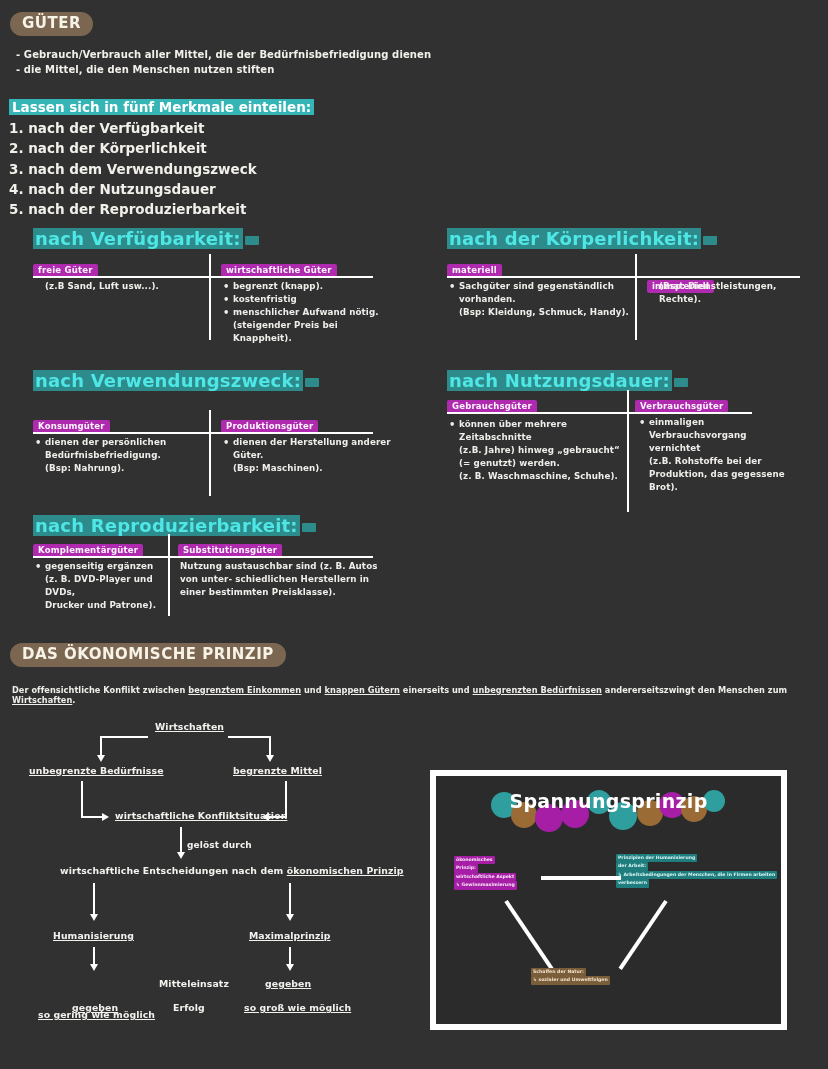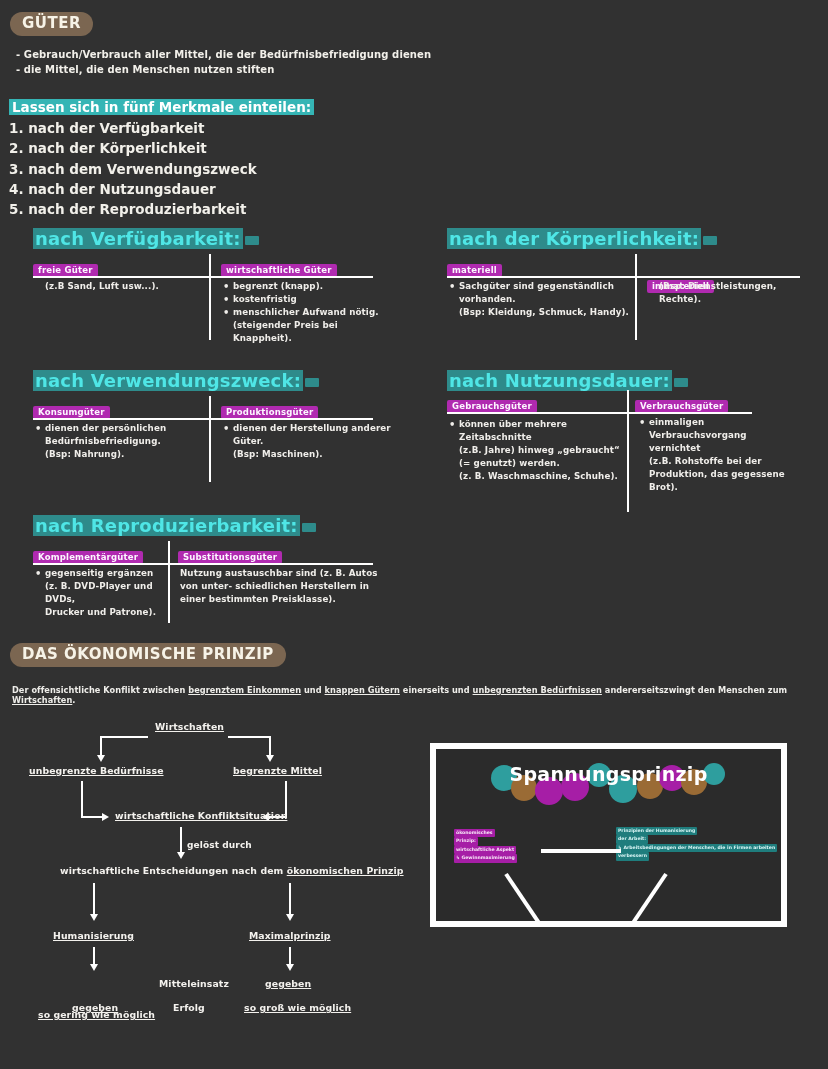--- a/index.html
+++ b/index.html
@@ -245,21 +245,21 @@
       <div class="cell" style="position:absolute;left:202px;top:22px;width:165px;">
         <span class="cont">(Bsp: Dienstleistungen, Rechte).</span>
       </div>
     </div>
   </div>
 
   <div style="position:absolute;left:33px;top:370px;width:345px;">
     <div class="cat-title">
       <span class="hl">nach Verwendungszweck:</span><span class="tail"></span>
     </div>
-    <div class="tbl" style="margin-top:9px;height:82px;">
+    <div class="tbl" style="margin-top:23px;height:82px;">
       <div style="position:absolute;left:0;top:0;">
         <span class="colhead">Konsumgüter</span>
       </div>
       <div style="position:absolute;left:188px;top:0;">
         <span class="colhead">Produktionsgüter</span>
       </div>
       <div class="hrule" style="position:absolute;left:0;top:15px;width:340px;"></div>
       <div class="vrule" style="left:176px;top:-4px;height:86px;"></div>
       <div class="cell" style="position:absolute;left:2px;top:22px;width:170px;">
         <ul>
@@ -301,21 +301,21 @@
         </ul>
         <span class="cont multiline">Verbrauchsvorgang<br>vernichtet<br>(z.B. Rohstoffe bei der<br>Produktion, das gegessene<br>Brot).</span>
       </div>
     </div>
   </div>
 
   <div style="position:absolute;left:33px;top:515px;width:345px;">
     <div class="cat-title">
       <span class="hl">nach Reproduzierbarkeit:</span><span class="tail"></span>
     </div>
-    <div class="tbl" style="margin-top:9px;height:78px;">
+    <div class="tbl" style="margin-top:2px;height:78px;">
       <div style="position:absolute;left:0;top:0;">
         <span class="colhead">Komplementärgüter</span>
       </div>
       <div style="position:absolute;left:145px;top:0;">
         <span class="colhead">Substitutionsgüter</span>
       </div>
       <div class="hrule" style="position:absolute;left:0;top:15px;width:340px;"></div>
       <div class="vrule" style="left:135px;top:-4px;height:82px;"></div>
       <div class="cell" style="position:absolute;left:2px;top:22px;width:130px;">
         <ul>
@@ -376,21 +376,21 @@
     <div class="arrow-d" style="left:286px;top:249px;"></div>
 
     <div class="fnode u" style="left:38px;top:280px;margin-top:14px;">so gering wie möglich</div>
     <div class="fnode u" style="left:72px;top:287px;">gegeben</div>
     <div class="fnode" style="left:159px;top:263px;">Mitteleinsatz</div>
     <div class="fnode" style="left:173px;top:287px;">Erfolg</div>
     <div class="fnode u" style="left:265px;top:263px;">gegeben</div>
     <div class="fnode u" style="left:244px;top:287px;">so groß wie möglich</div>
   </div>
 
-  <div class="photo" style="left:430px;top:743px;width:357px;height:184px;">
+  <div class="photo" style="left:430px;top:770px;width:357px;height:260px;">
     <div class="photo-inner">
 
       <div class="sp-title-wrap">
         <div style="position:relative;display:inline-block;padding:0 18px;">
           <div class="blob" style="left:0px;top:2px;width:26px;height:26px;background:#2e9e9e;"></div>
           <div class="blob" style="left:20px;top:12px;width:26px;height:26px;background:#9a6b35;"></div>
           <div class="blob" style="left:44px;top:14px;width:28px;height:28px;background:#a61ea6;"></div>
           <div class="blob" style="left:70px;top:10px;width:28px;height:28px;background:#a61ea6;"></div>
           <div class="blob" style="left:96px;top:0px;width:24px;height:24px;background:#2e9e9e;"></div>
           <div class="blob" style="left:118px;top:12px;width:28px;height:28px;background:#2e9e9e;"></div>

